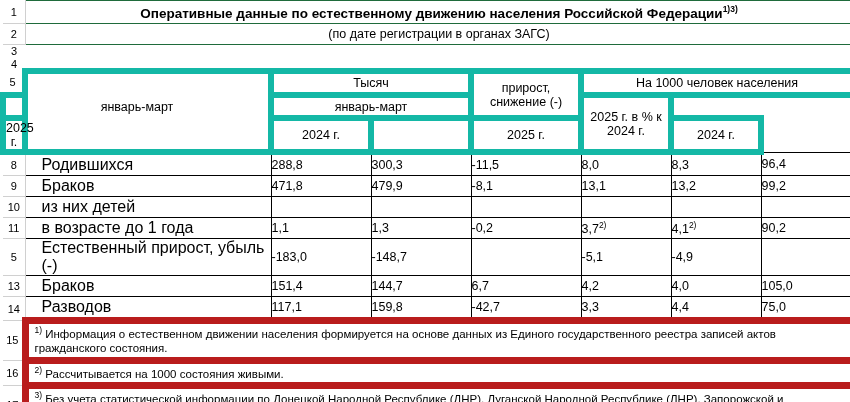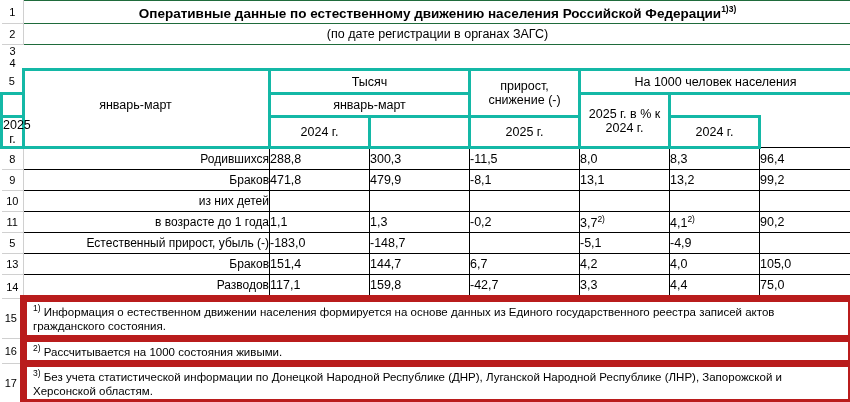--- a/index.html
+++ b/index.html
@@ -51,36 +51,36 @@
   .sub-cell {
     border-left: 1px solid #1f6b3b;
     border-right: 1px solid #1f6b3b;
     border-bottom: 1px solid #1f6b3b;
     text-align: center;
     font-size: 12.5px;
     margin-left: 26px;
   }
   .blank-row td { border: none; height: 11px; }
   .hdr {
-    border: 3px solid #14b8a6;
+    border: 6px solid #14b8a6;
     text-align: center;
     font-size: 12.5px;
   }
   .datacell {
     border: 1px solid #000;
     text-align: left;
     padding-right: 12px;
     font-size: 12.5px;
     height: 20px;
   }
   .labelcell {
     border: 1px solid #000;
-    text-align: right;
-    padding-left: 0;
-    font-size: 12px;
+    text-align: left;
+    padding-left: 16px;
+    font-size: 16px;
     height: 20px;
   }
   .notecell {
     border: 7px solid #b91c1c;
     text-align: left;
     padding: 1px 6px 1px 6px;
     font-size: 11.5px;
     line-height: 1.25;
   }
   sup { font-size: 8.5px; vertical-align: super; }

